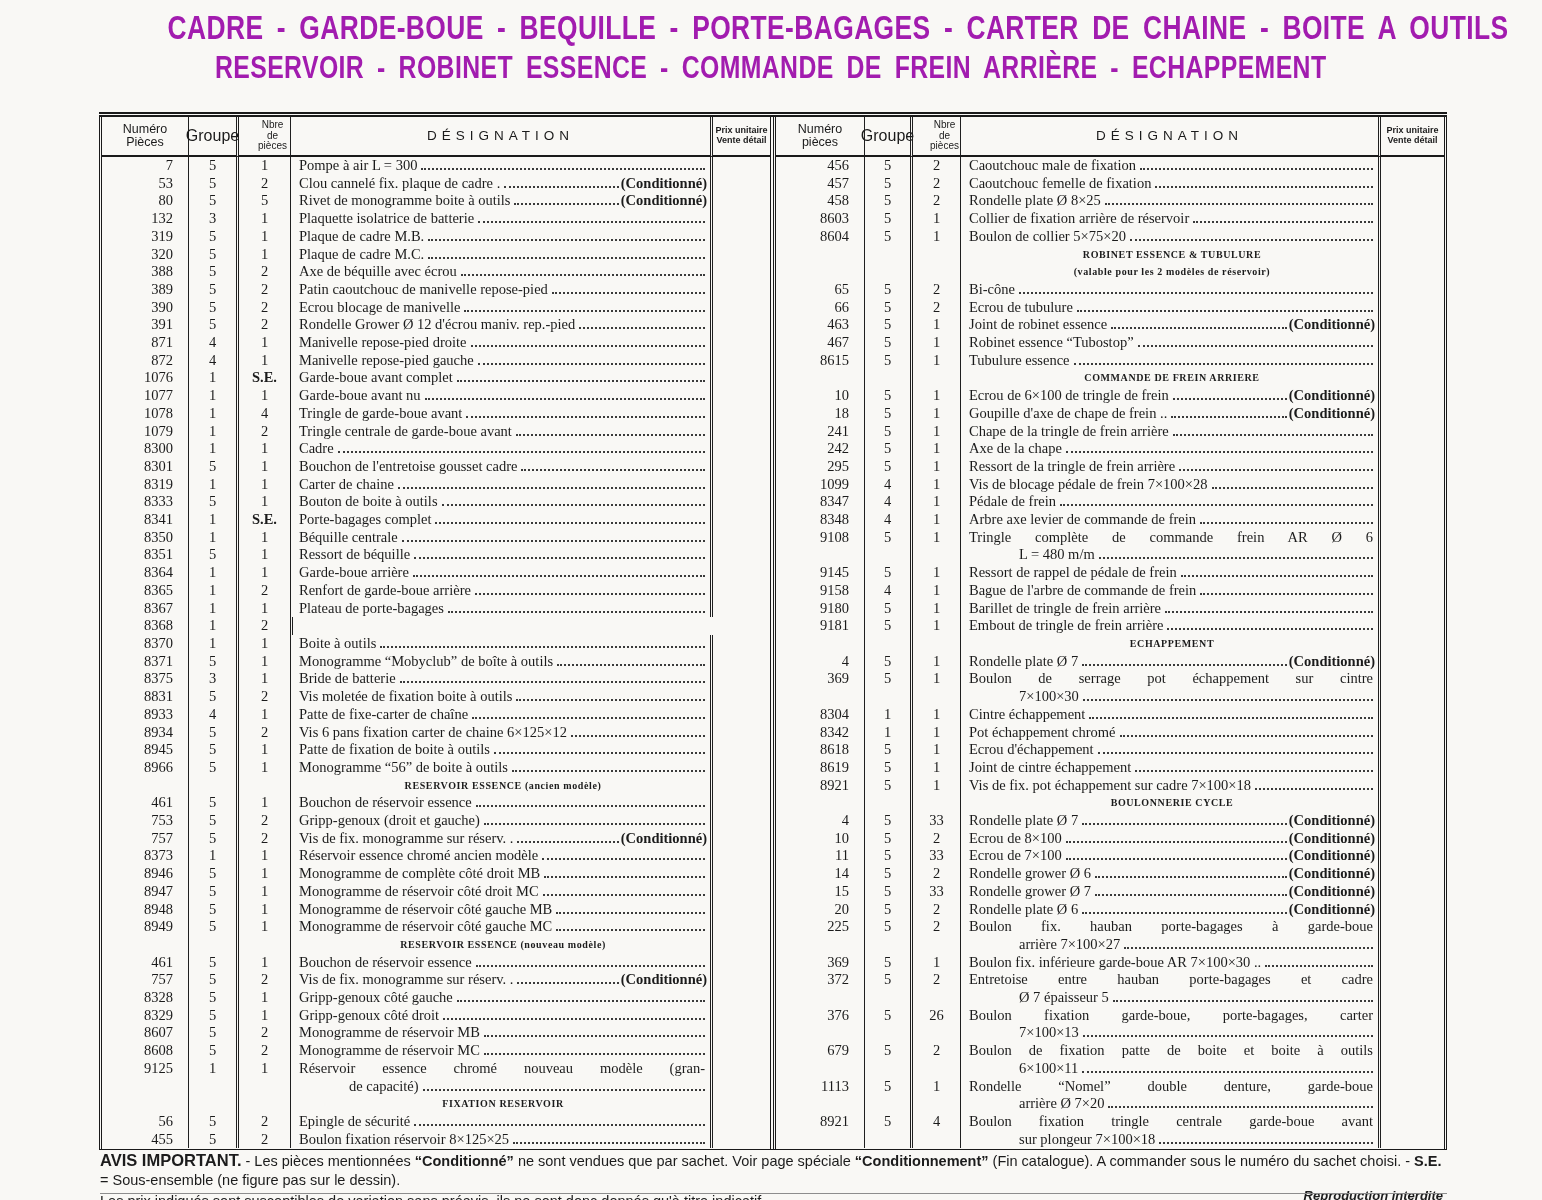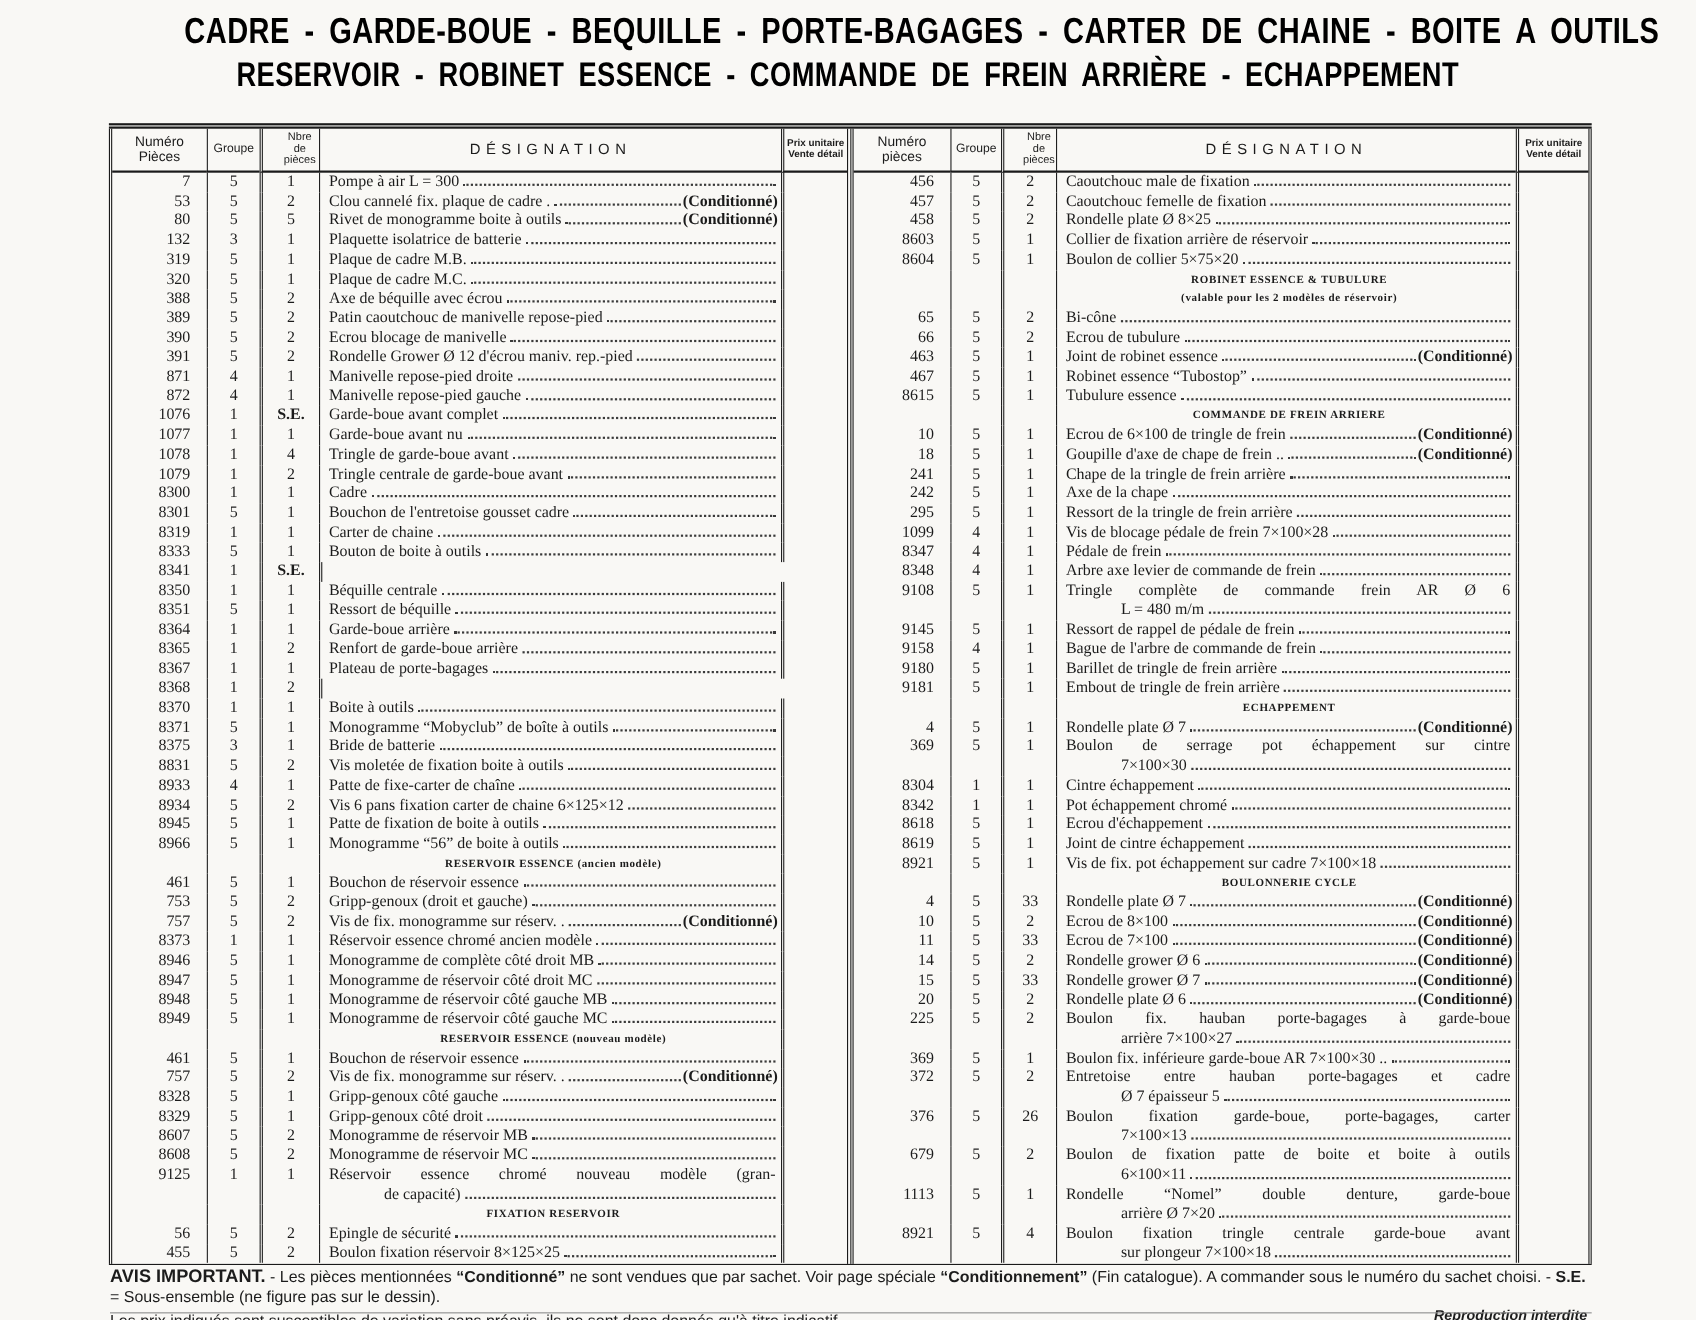--- a/index.html
+++ b/index.html
@@ -1,21 +1,21 @@
 <!DOCTYPE html>
 <html><head>
 <meta charset="utf-8">
 <style>
   html,body{margin:0;padding:0;}
   body{width:1542px;height:1200px;background:#f6f5f2;font-family:"Liberation Serif",serif;color:#1b1b1b;}
   .page{position:relative;width:1542px;height:1200px;background:#f9f8f5;overflow:hidden;}
 
   
   .title{position:absolute;top:8px;left:0;width:100%;text-align:center;
-         font-family:"Liberation Sans",sans-serif;font-weight:700;color:#000000;}
+         font-family:"Liberation Sans",sans-serif;font-weight:700;color:#a21caf;}
   .title .tline{display:inline-block;transform:scaleX(.8);transform-origin:center;
          white-space:nowrap;word-spacing:7px;letter-spacing:.5px;}
   .t1{font-size:33px;line-height:40px;}
   .t2{font-size:31px;line-height:40px;}
 
   
   .tables{position:absolute;left:99px;top:112px;width:1348px;height:1032px;
           border-top:5px double #1a1a1a;border-bottom:1px solid #1a1a1a;
           display:flex;background:transparent;}
   .half{height:100%;display:flex;flex-direction:column;box-sizing:border-box;}
@@ -29,21 +29,21 @@
   .c3{border-left:3px double #1f1f1f;}
   .c4{border-left:1px solid #1f1f1f;}
   .c5{border-left:3px double #1f1f1f;}
 
   
   .hdr{height:40px;}
   .hc{border-bottom:2px solid #1a1a1a;display:flex;flex-direction:column;justify-content:center;
       align-items:center;font-family:"Liberation Sans",sans-serif;line-height:1.08;padding:2px 0;}
   .hc span{display:block;text-align:center;}
   .h-num span{font-size:12.5px;}
-  .h-grp span{font-size:11px;}
+  .h-grp span{font-size:16px;}
   .h-nbre span{font-size:10px;padding-left:16px;}
   .h-des span{font-size:13.5px;letter-spacing:5px;}
   .h-prix span{font-size:9px;font-weight:700;}
 
   
   .body{flex:1;font-size:14.5px;}
   .row{line-height:17.7px;}
   .cell{min-height:17.7px;}
   .c1.cell{text-align:right;padding-right:15px;}
   .c2.cell,.c3.cell{text-align:center;}
@@ -342,20 +342,26 @@
                 <span class="des-text">Bouton de boite à outils</span>
                 <span class="leader"></span>
               </div>
             </div>
             <div class="cell c5"></div>
           </div>
           <div class="row">
             <div class="cell c1">8341</div>
             <div class="cell c2">1</div>
             <div class="cell c3 bold">S.E.</div>
+            <div class="cell c4">
+              <div class="des-line">
+                <span class="des-text">Porte-bagages complet</span>
+                <span class="leader"></span>
+              </div>
+            </div>
             <div class="cell c5"></div>
           </div>
           <div class="row">
             <div class="cell c1">8350</div>
             <div class="cell c2">1</div>
             <div class="cell c3">1</div>
             <div class="cell c4">
               <div class="des-line">
                 <span class="des-text">Béquille centrale</span>
                 <span class="leader"></span>

